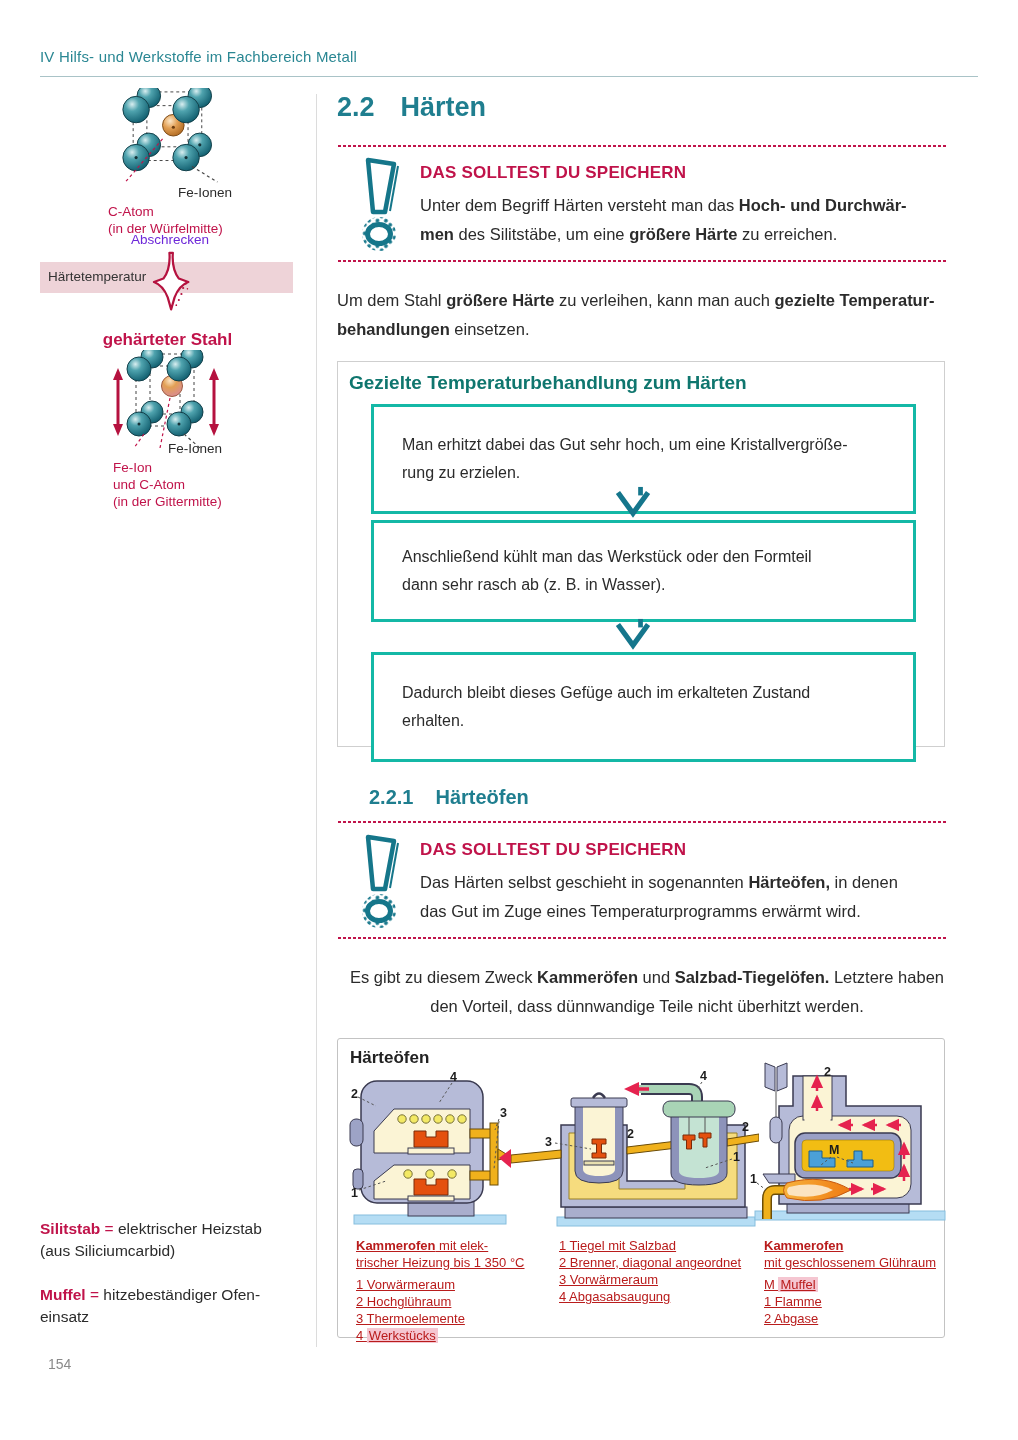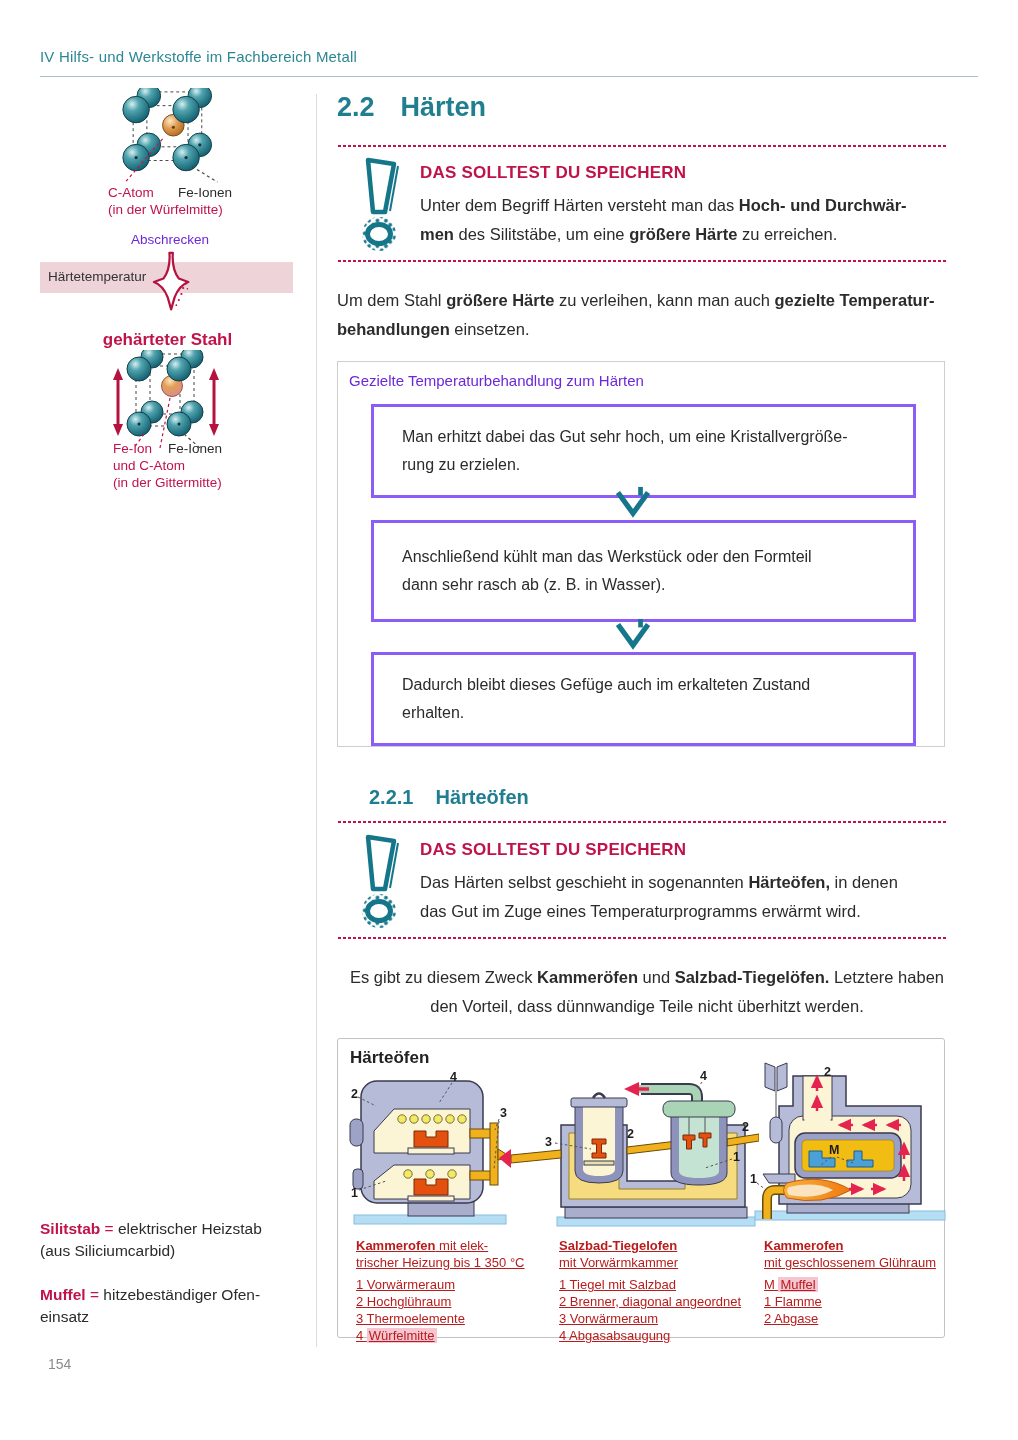--- a/index.html
+++ b/index.html
@@ -1,36 +1,36 @@
 <!DOCTYPE html>
 <html><head>
 <meta charset="utf-8">
 <style>
   html,body{margin:0;padding:0;background:#ffffff;}
   .pg{position:relative;width:1018px;height:1440px;background:#fff;overflow:hidden;
       font-family:"Liberation Sans",sans-serif;color:#2e2e2e;}
   .abs{position:absolute;}
-  .crim{color:#c0134a;}
+  .crim{color:#c0134a;margin-top:19px;}
   b{font-weight:bold;}
   .hl{background:#f5c6d1;padding:0 2px;}
   .hdr{font-size:15px;color:#2a8793;letter-spacing:.2px;}
   .rule{height:1px;background:#a9c3c7;}
   .vdiv{width:1px;background:#dcdcdc;}
   .h1{font-size:27px;font-weight:bold;color:#1f7e8f;}
   .h1 .num{margin-right:26px;}
   .h2{font-size:20px;font-weight:bold;color:#1f7e8f;}
   .h2 .num{margin-right:22px;}
   .dots{height:4px;background-image:radial-gradient(circle,#c0134a 1.2px,transparent 1.45px);
         background-size:5px 4px;background-repeat:repeat-x;background-position:0 50%;}
   .body-txt{font-size:16.5px;line-height:29px;color:#2b2b2b;}
   .memo-title{font-size:17px;font-weight:bold;color:#c0134a;letter-spacing:.2px;}
   .flow-box{border:1px solid #cfcfcf;background:#fff;}
-  .flow-title{font-size:15px;font-weight:normal;color:#6d28d9;}
-  .step{box-sizing:border-box;border:3px solid #8b5cf6;background:#fff;
-        font-size:16px;line-height:28px;color:#2b2b2b;padding:16px 28px;width:545px;}
+  .flow-title{font-size:19px;font-weight:bold;color:#0f766e;}
+  .step{box-sizing:border-box;border:3px solid #14b8a6;background:#fff;
+        font-size:16px;line-height:28px;color:#2b2b2b;padding:24px 28px;width:545px;}
   .fig-box{border:1px solid #c3c3c3;border-radius:3px;background:#fff;}
   .fig-title{font-size:17px;font-weight:bold;color:#222;}
   .cap{font-size:13px;line-height:17px;color:#b91c1c;text-decoration:underline;}
   .cap .cap-title{margin-bottom:5px;}
   .side-lab{font-size:13.5px;line-height:17px;}
   .band{background:#eed3d8;}
   .band-lab{font-size:13.5px;color:#333;}
   .steel-lab{font-size:17px;font-weight:bold;color:#c0134a;text-align:center;}
   .note{font-size:15.5px;line-height:22px;color:#2b2b2b;}
   .pnum{font-size:14px;color:#8a8a8a;}
@@ -321,24 +321,23 @@
       <text class="dlabel" x="75" y="17">2</text>
       <text class="dlabel" x="80" y="95">M</text>
       <text class="dlabel" x="1" y="124">1</text>
     </svg>
 
     <div class="abs cap" style="left:18px;top:198px;width:185px;">
       <div class="cap-title"><b>Kammerofen</b><span> mit elek-</span><br><span>trischer Heizung bis 1 350 °C</span></div>
       <div><span>1 Vorwärmeraum</span></div>
       <div><span>2 Hochglühraum</span></div>
       <div><span>3 Thermoelemente</span></div>
-      <div><span>4 </span><span class="hl">Würfelmitte</span></div>
+      <div><span>4 </span><span class="hl">Werkstücks</span></div>
     </div>
     <div class="abs cap" style="left:221px;top:198px;width:200px;">
-      <div class="cap-title"><b>Salzbad-Tiegelofen</b><br><span>mit Vorwärmkammer</span></div>
       <div><span>1 Tiegel mit Salzbad</span></div>
       <div><span>2 Brenner, diagonal angeordnet</span></div>
       <div><span>3 Vorwärmeraum</span></div>
       <div><span>4 Abgasabsaugung</span></div>
     </div>
     <div class="abs cap" style="left:426px;top:198px;width:178px;">
       <div class="cap-title"><b>Kammerofen</b><br><span>mit geschlossenem Glühraum</span></div>
       <div><span>M </span><span class="hl">Muffel</span></div>
       <div><span>1 Flamme</span></div>
       <div><span>2 Abgase</span></div>

